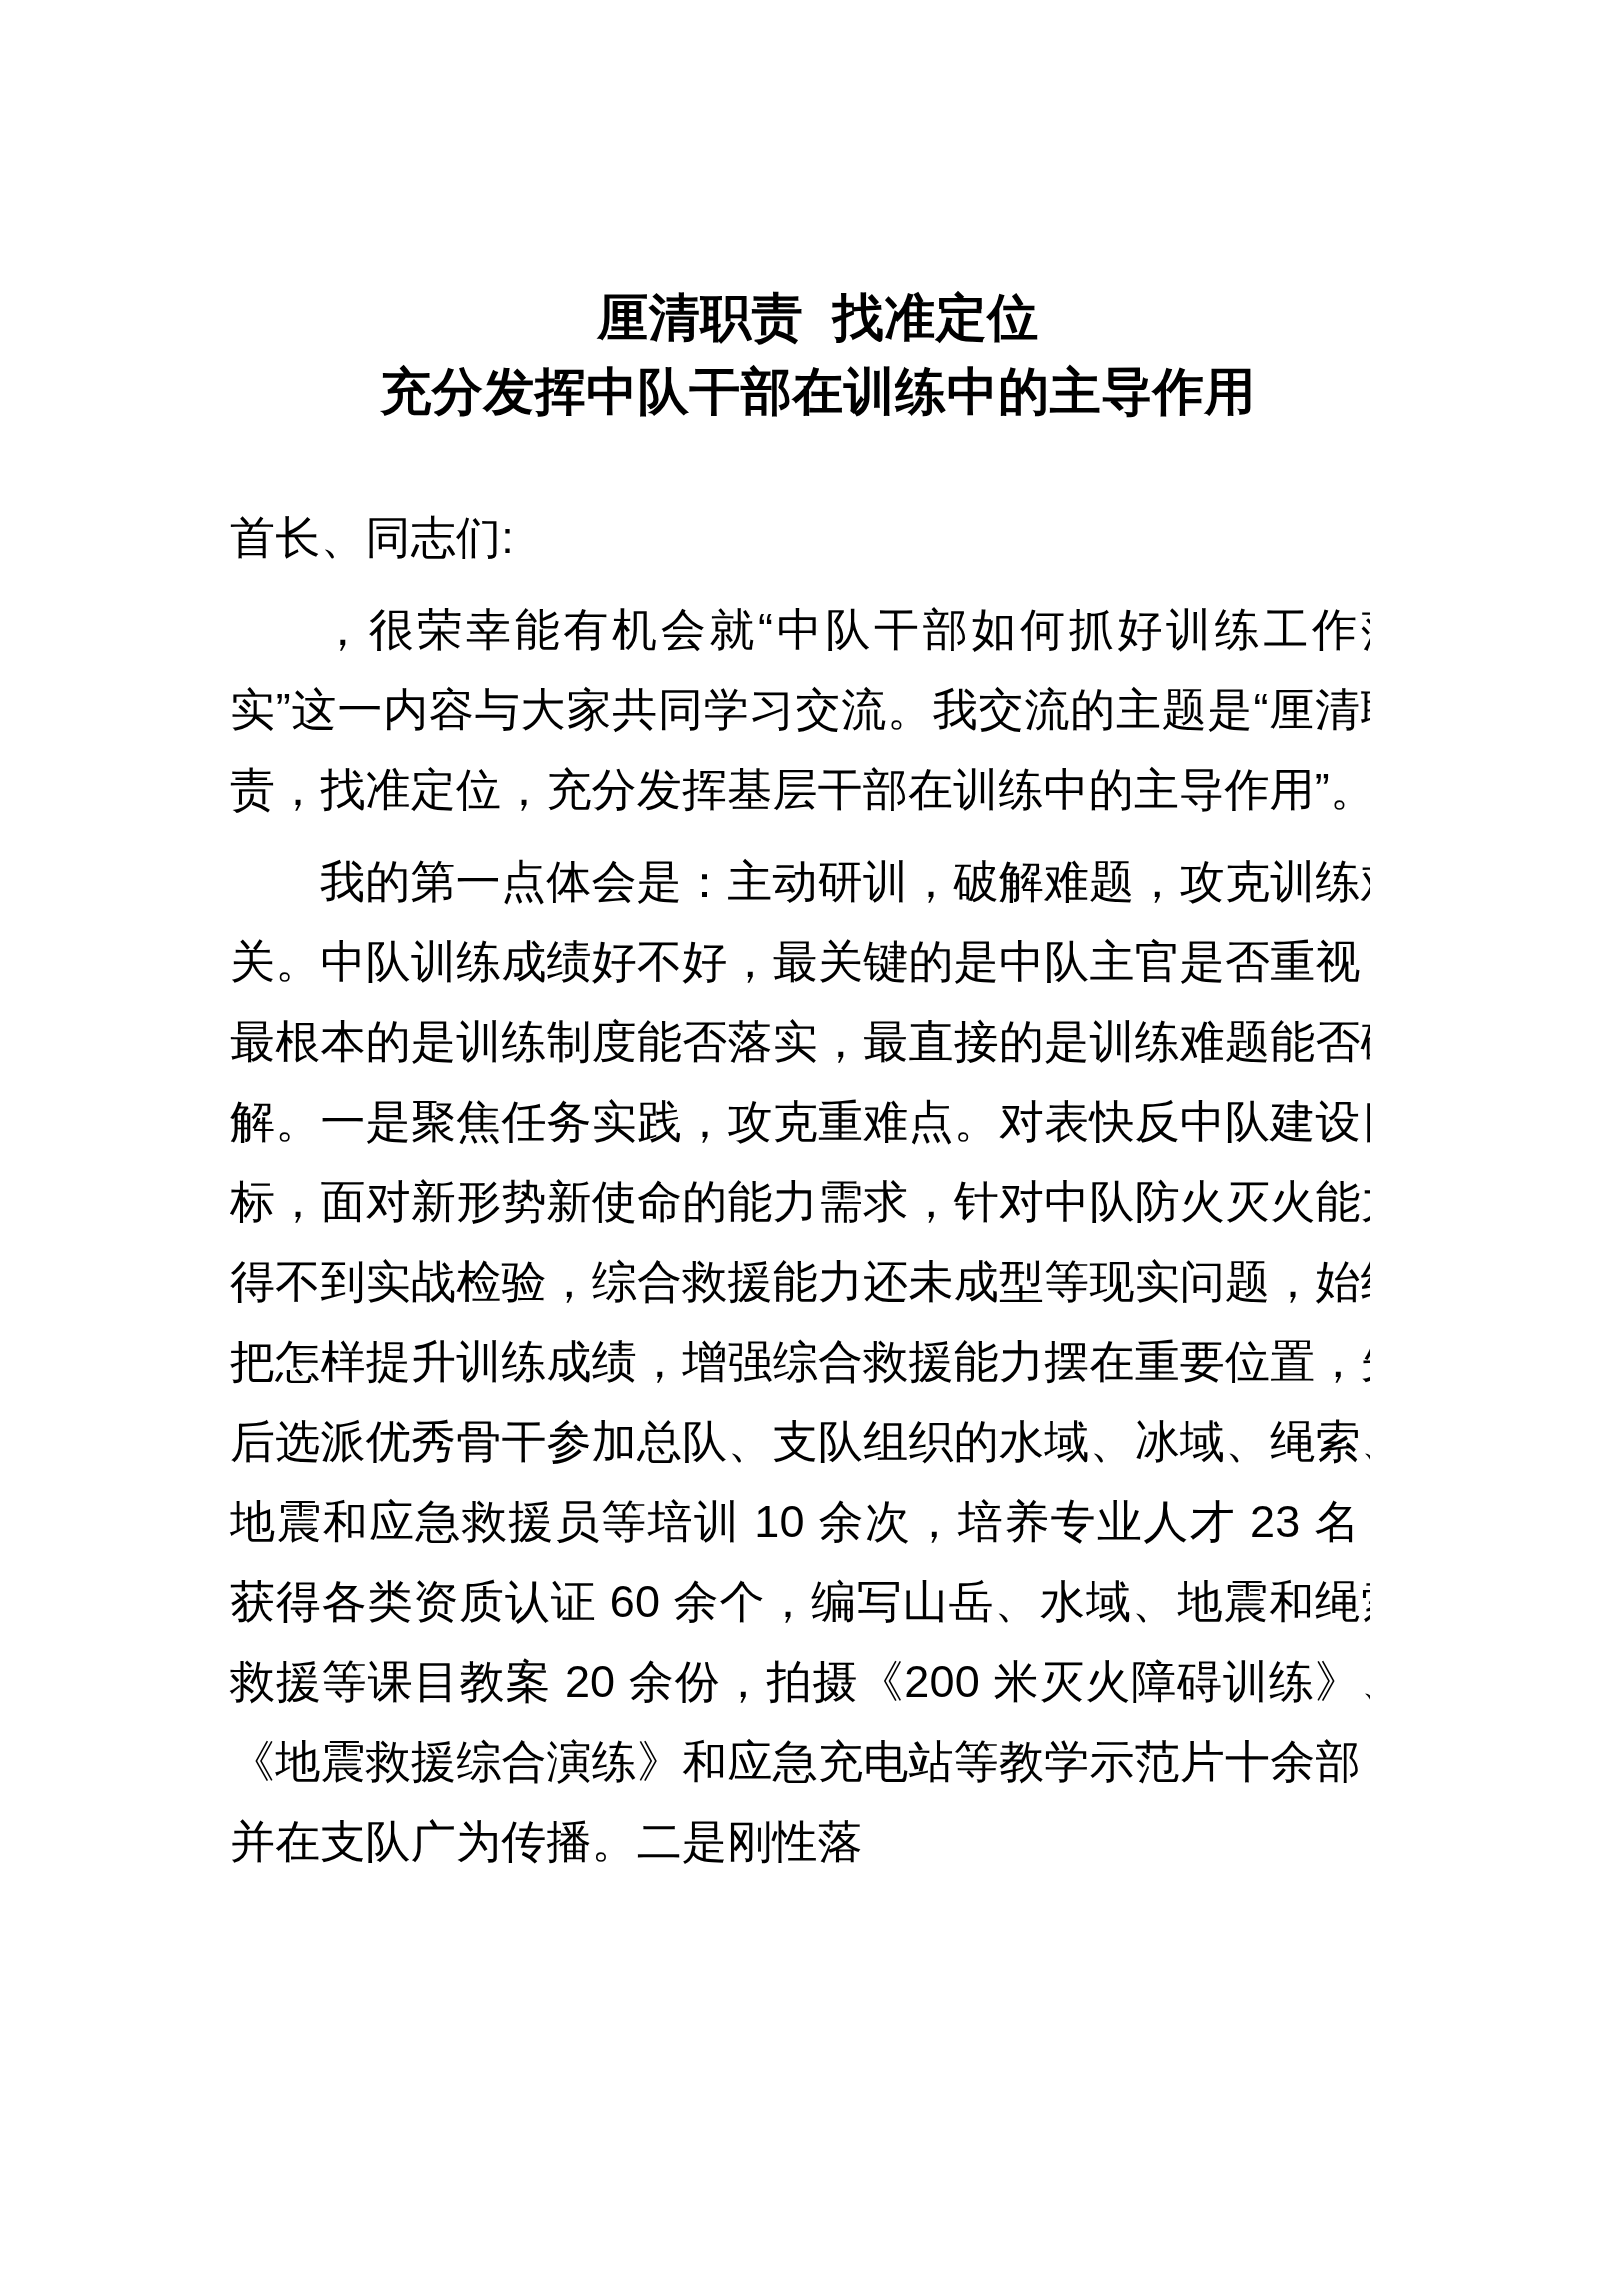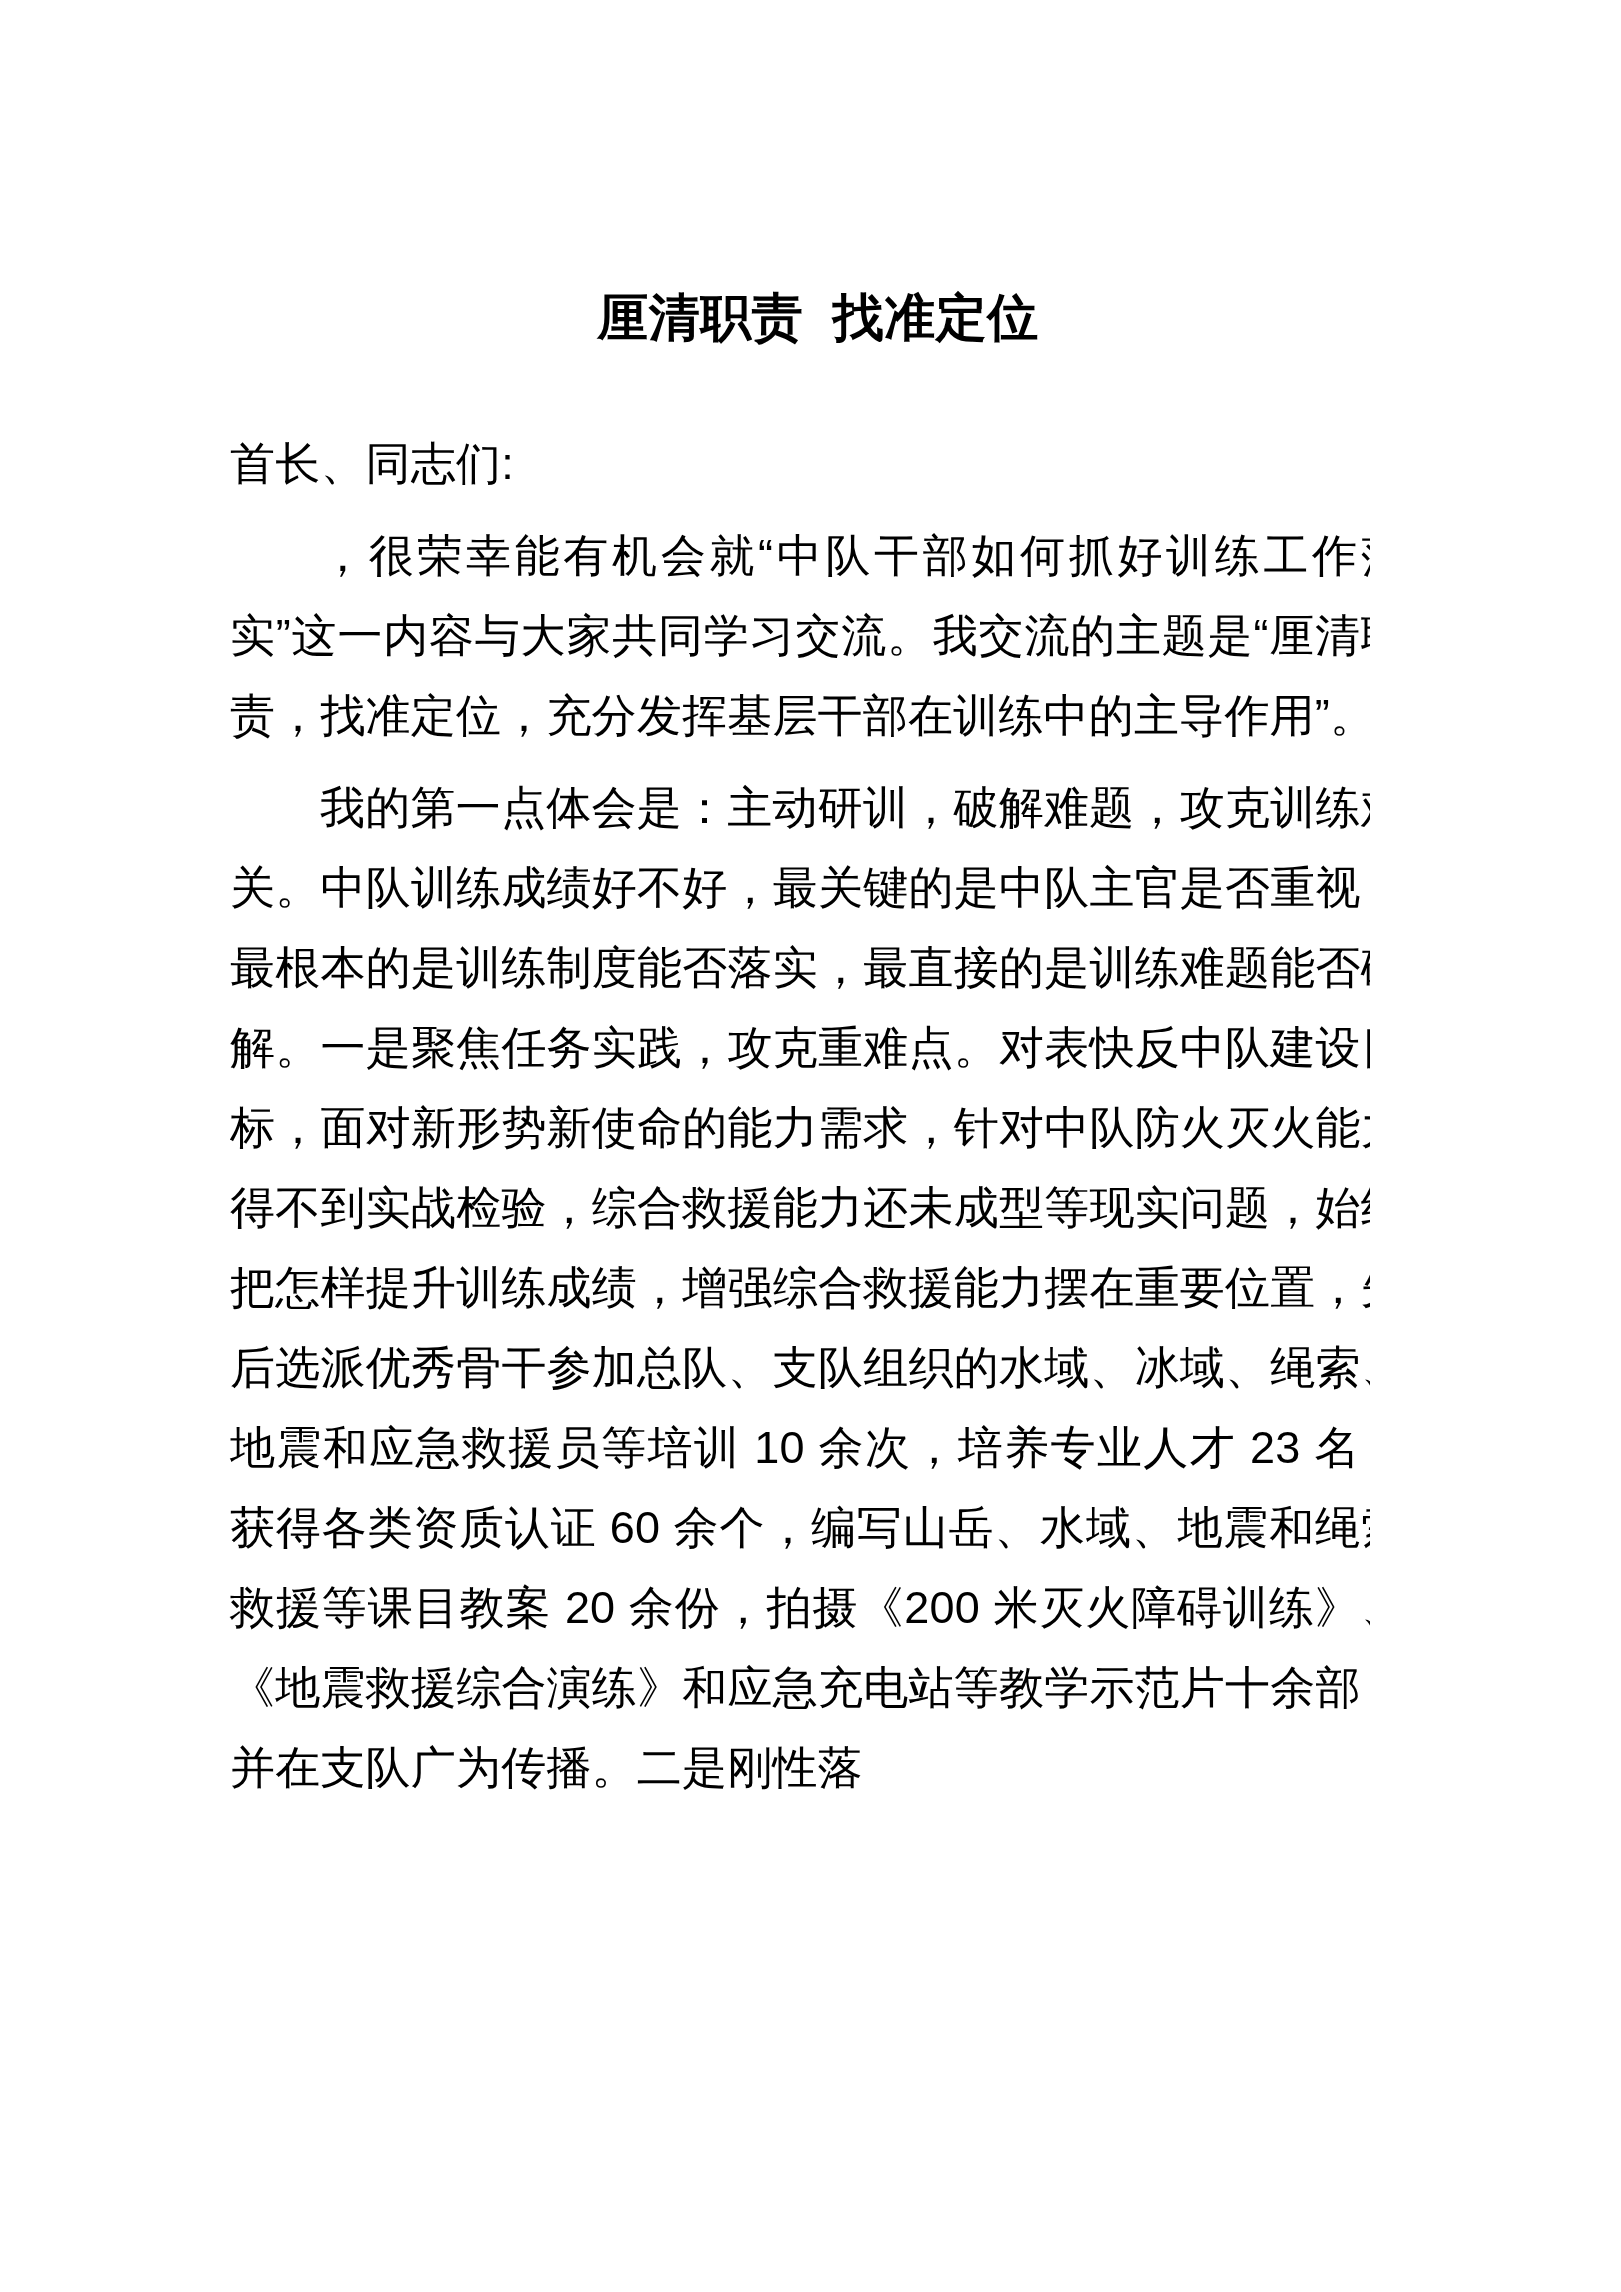--- a/index.html
+++ b/index.html
@@ -62,20 +62,21 @@
   }
 </style>
 </head>
 <body>
 
 <div class="page">
   <div class="content">
 
     <h1 class="doc-title">
       <span class="title-line">厘清职责  找准定位</span>
+      <span class="title-line">充分发挥中队干部在训练中的主导作用</span>
     </h1>
 
     <div class="body-block">
 
       <p class="para salutation">首长、同志们:</p>
 
 
       <p class="para indent">，很荣幸能有机会就“中队干部如何抓好训练工作落实”这一内容与大家共同学习交流。我交流的主题是“厘清职责，找准定位，充分发挥基层干部在训练中的主导作用”。</p>
 
       <p class="para indent">我的第一点体会是：主动研训，破解难题，攻克训练难关。中队训练成绩好不好，最关键的是中队主官是否重视，最根本的是训练制度能否落实，最直接的是训练难题能否破解。一是聚焦任务实践，攻克重难点。对表快反中队建设目标，面对新形势新使命的能力需求，针对中队防火灭火能力得不到实战检验，综合救援能力还未成型等现实问题，始终把怎样提升训练成绩，增强综合救援能力摆在重要位置，先后选派优秀骨干参加总队、支队组织的水域、冰域、绳索、地震和应急救援员等培训 10 余次，培养专业人才 23 名，获得各类资质认证 60 余个，编写山岳、水域、地震和绳索救援等课目教案 20 余份，拍摄《200 米灭火障碍训练》、《地震救援综合演练》和应急充电站等教学示范片十余部，并在支队广为传播。二是刚性落</p>

